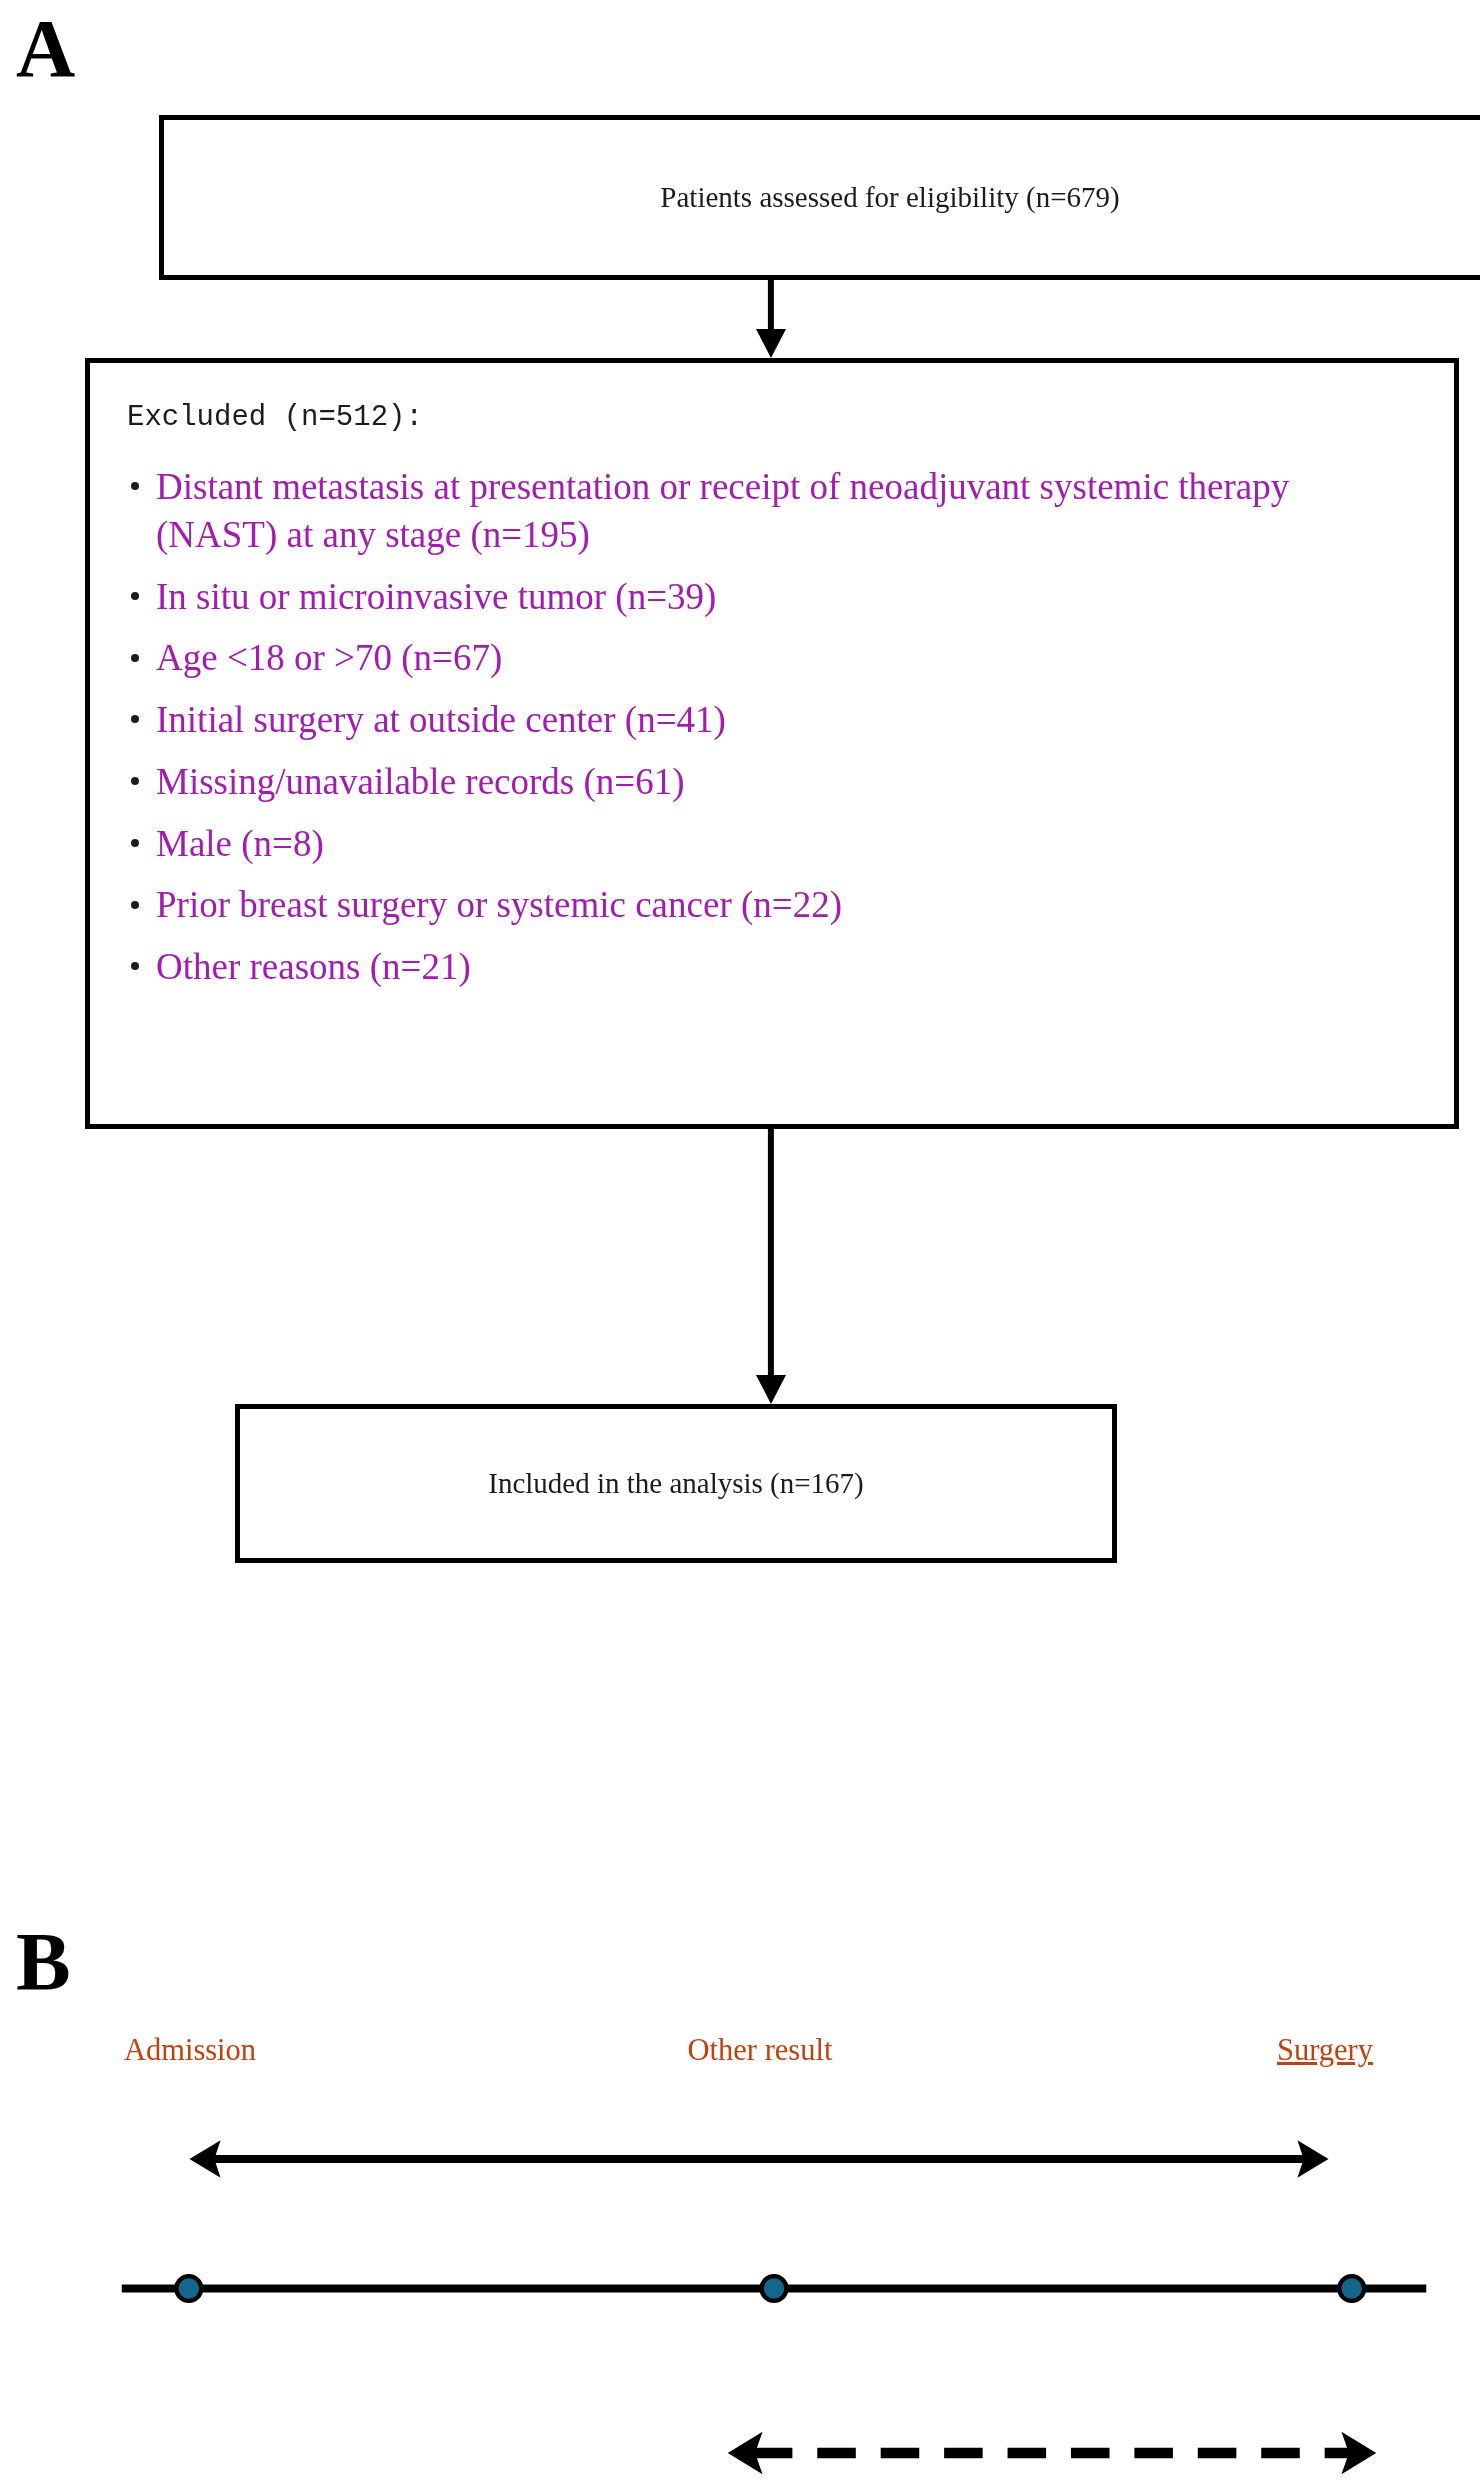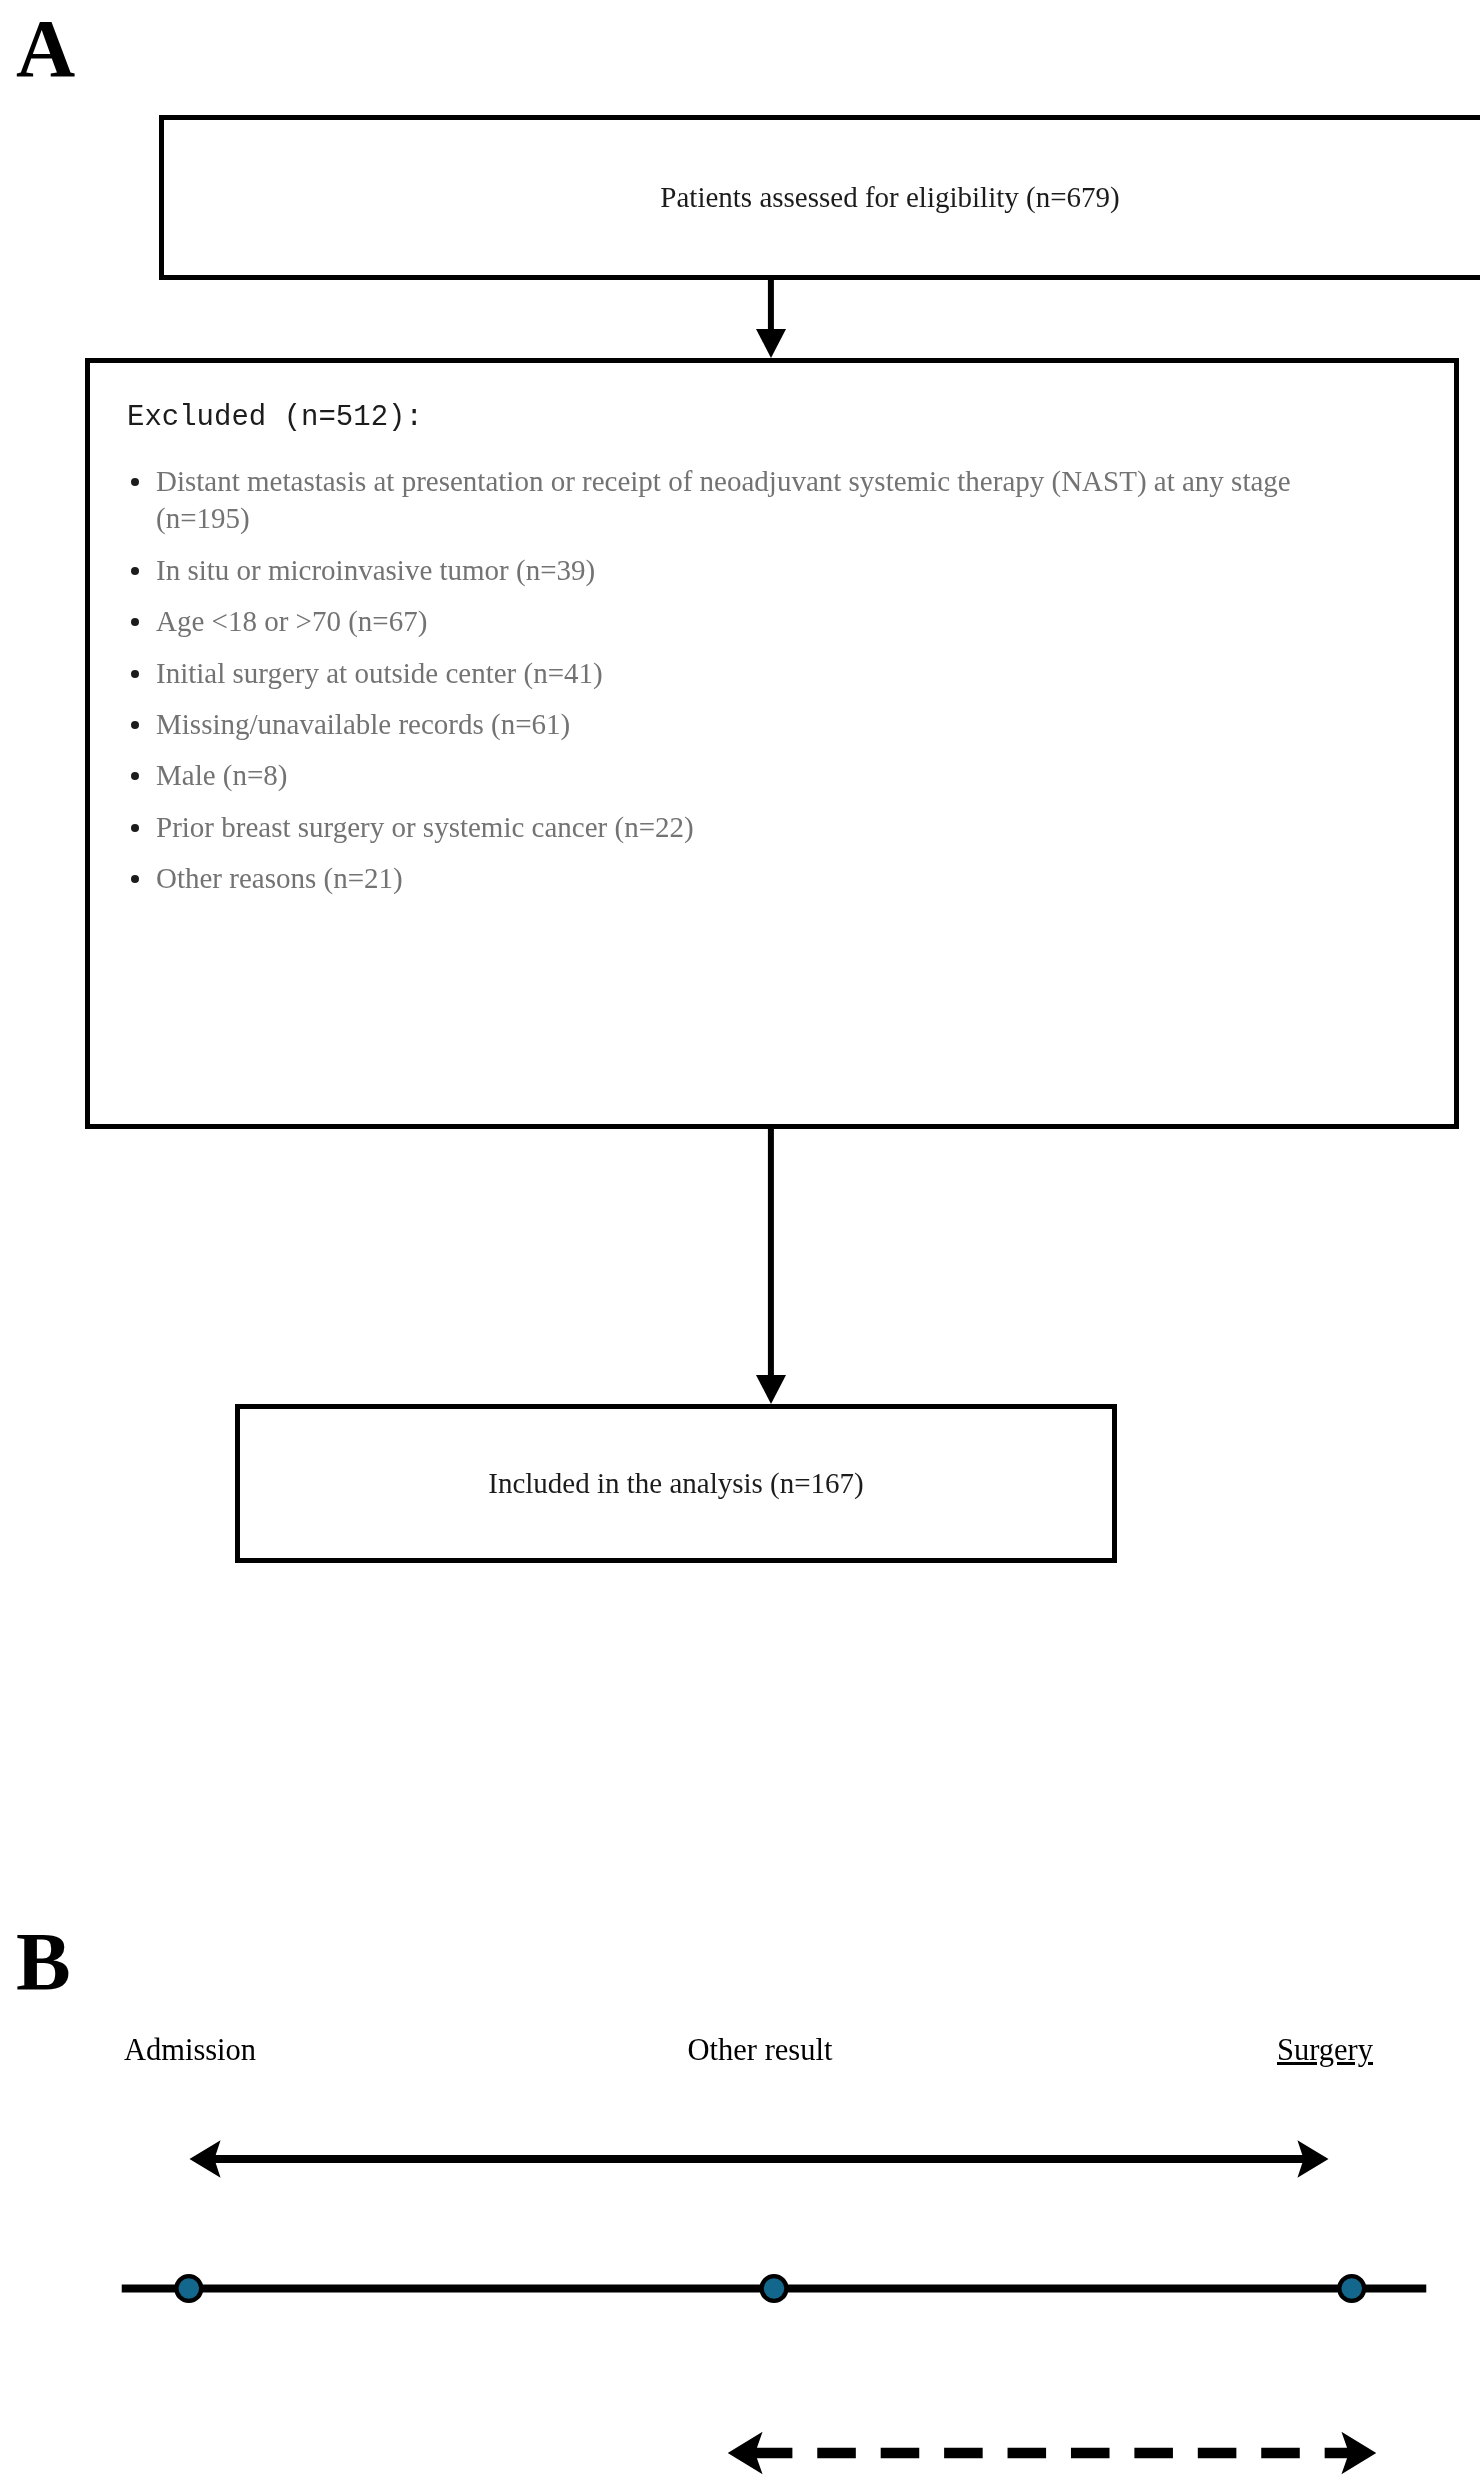--- a/index.html
+++ b/index.html
@@ -89,23 +89,23 @@
     text-align: left;
     font-family: Liberation Mono, monospace;
   }
   .excluded-list {
     list-style: none;
     margin: 0;
     padding: 0;
   }
   .excluded-list li {
     position: relative;
-    font-size: 29px;
+    font-size: 37px;
     line-height: 1.3;
-    color: #737373;
+    color: #a21caf;
     padding-left: 29px;
     margin-bottom: 13.7px;
     text-align: left;
   }
   .excluded-list li .bullet-dot {
     position: absolute;
     left: 3.7px;
     top: 0.52em;
     width: 8px;
     height: 8px;
@@ -144,21 +144,21 @@
   #arrow-1 .shaft { height: 49px; }
 
   #arrow-2 { left: 755px; top: 1129px; width: 31px; height: 275px; }
   #arrow-2 .shaft { height: 247px; }
 
   
   .tl-label {
     position: absolute;
     font-size: 30.5px;
     line-height: 1;
-    color: #000000;
+    color: #c2410c;
     white-space: nowrap;
     transform: translateX(-50%);
     text-align: left;
   }
   #label-admission { left: 190px; top: 2035px; }
   #label-biopsy    { left: 760px; top: 2035px; }
   #label-surgery   { left: 1325px; top: 2035px; text-decoration: underline; }
 
   
   #span-arrow {

